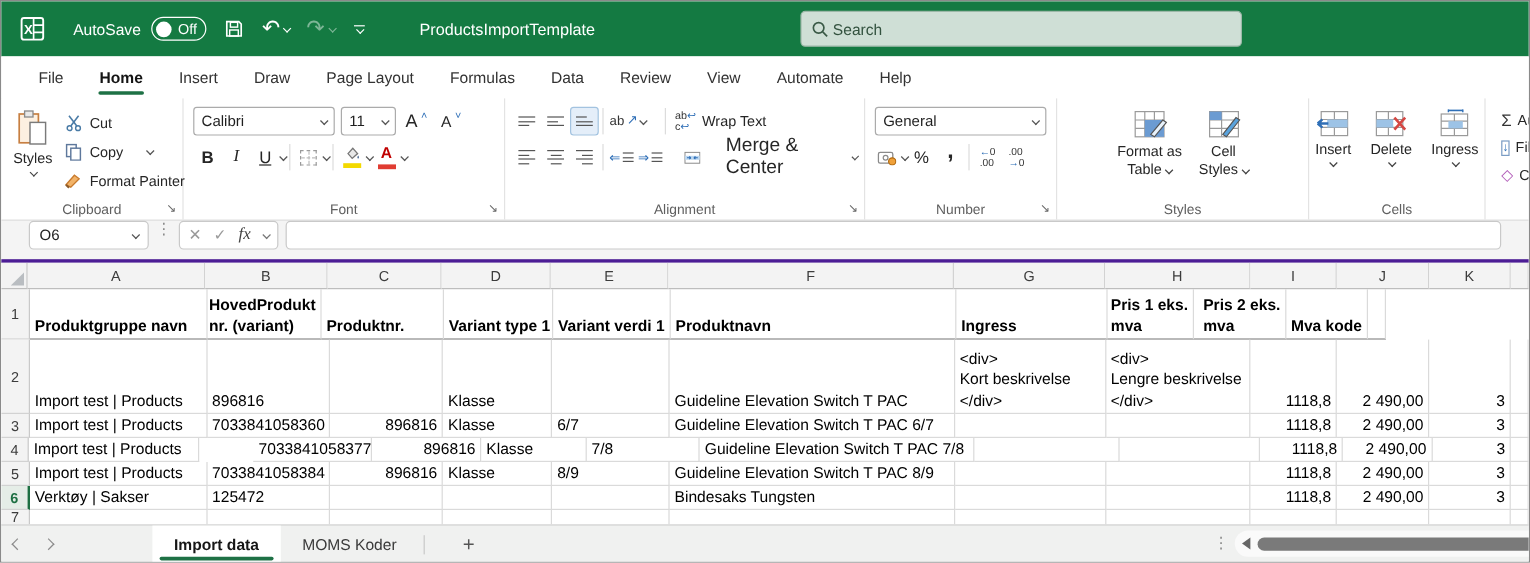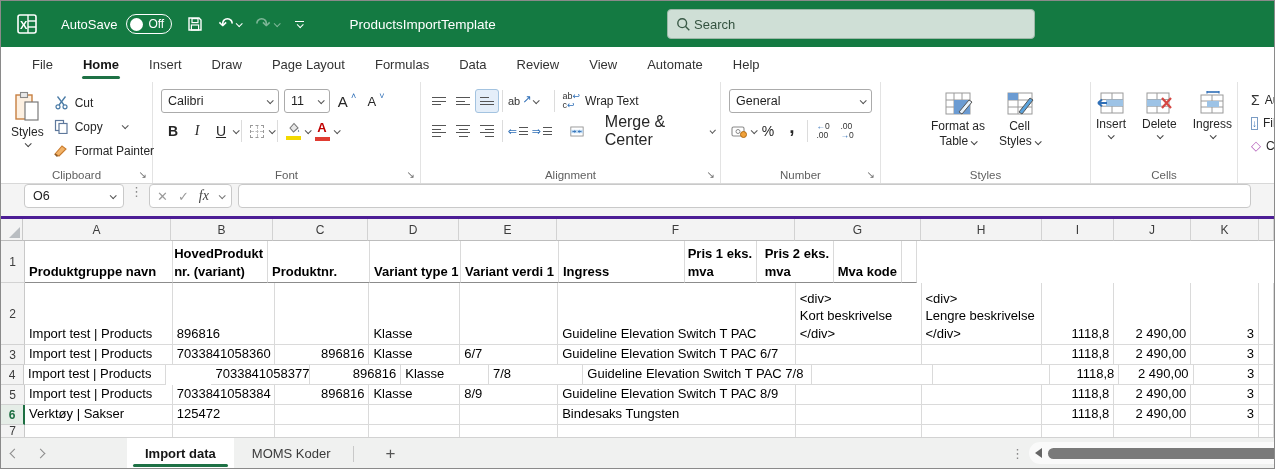--- a/index.html
+++ b/index.html
@@ -518,20 +518,21 @@
     </div>
     <div id="gridrows">
         <div class="grow" style="height: 42px;">
           <div class="rnum">1</div>
           <div class="gcell bold hline" style="width: 148px;">Produktgruppe navn</div>
           <div class="gcell right bold hline" style="width: 95px;">HovedProdukt
 nr. (variant)</div>
           <div class="gcell bold hline" style="width: 102px;">Produktnr.</div>
           <div class="gcell bold hline" style="width: 91px;">Variant type 1</div>
           <div class="gcell bold hline" style="width: 98px;">Variant verdi 1</div>
+          <div class="gcell bold hline" style="width: 238px;">Produktnavn</div>
           <div class="gcell bold hline" style="width: 126px;">Ingress</div>
           <div class="gcell right bold hline" style="width: 72px;">Pris 1 eks.
 mva</div>
           <div class="gcell right bold hline" style="width: 77px;">Pris 2 eks.
 mva</div>
           <div class="gcell right bold hline" style="width: 68px;">Mva kode</div>
           <div class="gcell bold hline" style="width: 15px;"></div>
         </div>
         <div class="grow" style="height: 62px;">
           <div class="rnum">2</div>

